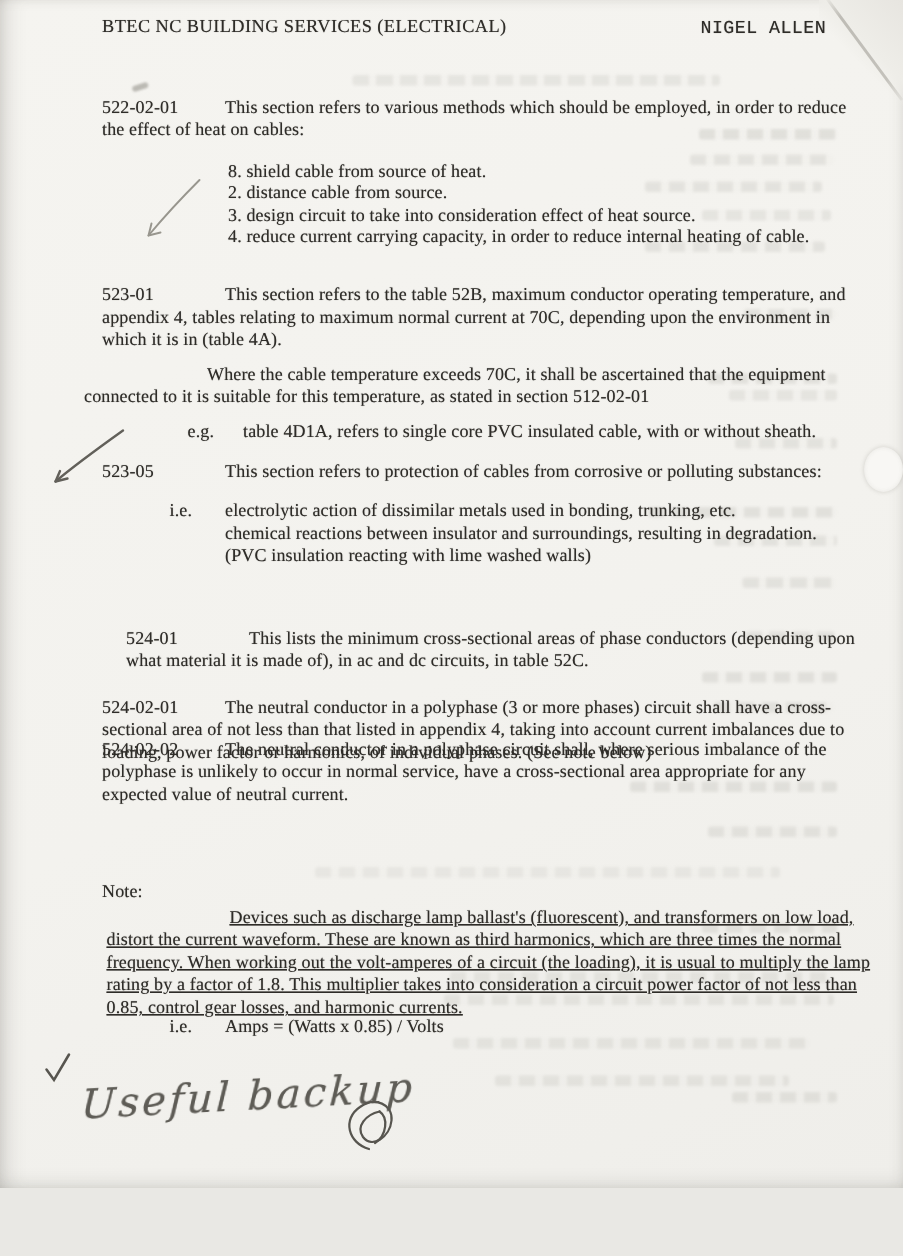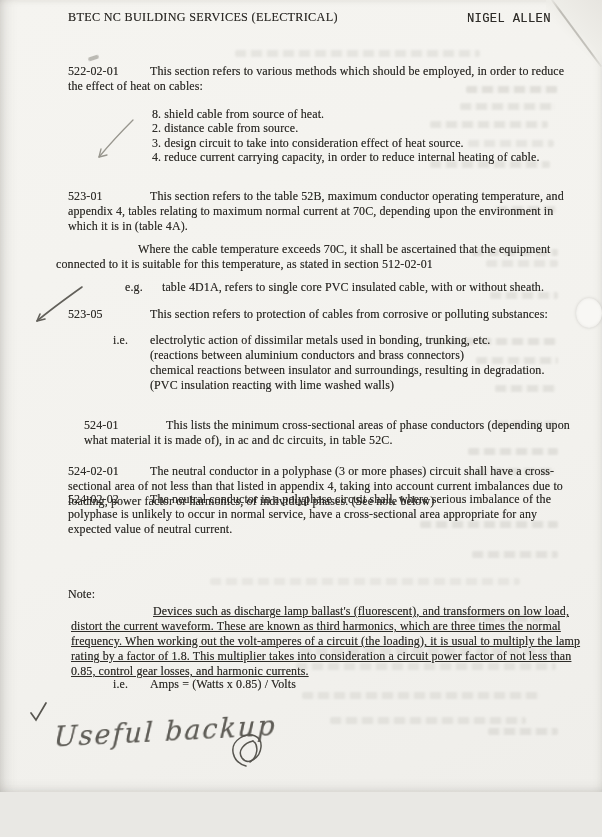--- a/index.html
+++ b/index.html
@@ -112,21 +112,20 @@
     <span>table 4D1A, refers to single core PVC insulated cable, with or without sheath.</span>
   </div>
 
   <p class="txt" style="left:68px;top:307px;width:512px;margin:0;">
     <span class="ref">523-05</span><span class="pre">This section refers to protection of cables from corrosive or polluting substances:</span>
   </p>
 
   <div class="txt" style="left:150px;top:333px;width:440px;">
     <span class="lab">i.e.</span>
     <div>electrolytic action of dissimilar metals used in bonding, trunking, etc.</div>
-    <div>(reactions between aluminium conductors and brass connectors)</div>
     <div>chemical reactions between insulator and surroundings, resulting in degradation.</div>
     <div>(PVC insulation reacting with lime washed walls)</div>
   </div>
 
   <p class="txt" style="left:68px;top:402px;width:512px;margin:16px;">
     <span class="ref">524-01</span><span class="pre">This lists the minimum cross-sectional areas of phase conductors (depending upon
 what material it is made of), in ac and dc circuits, in table 52C.</span>
   </p>
 
   <p class="txt" style="left:68px;top:464px;width:512px;margin:0;">

